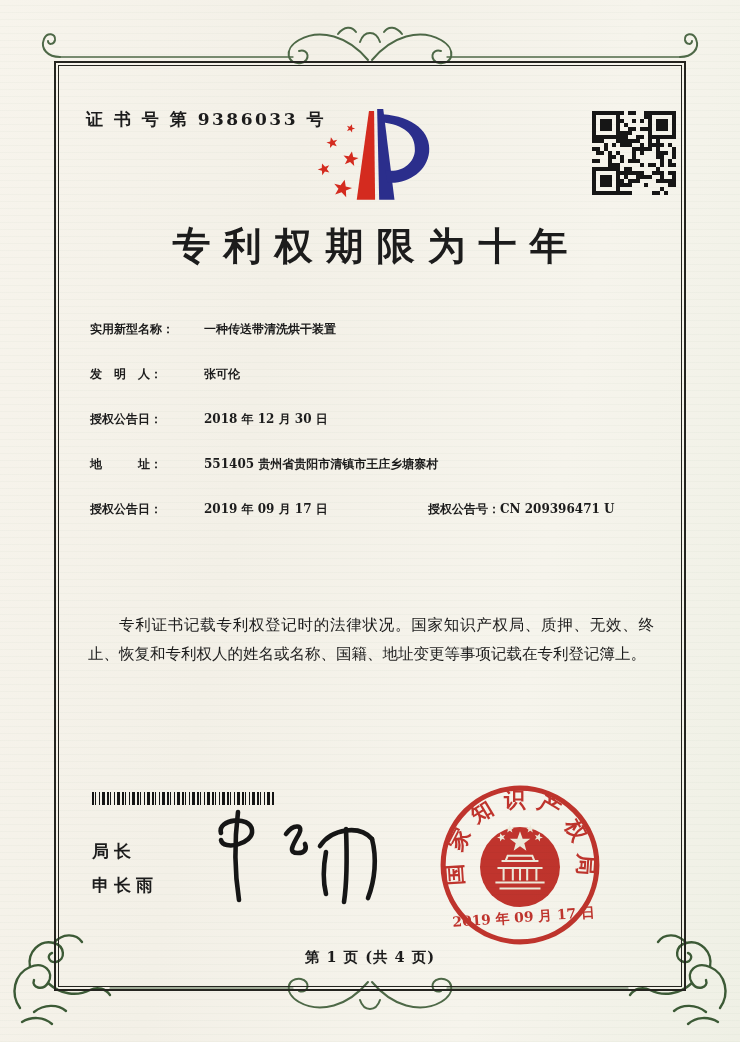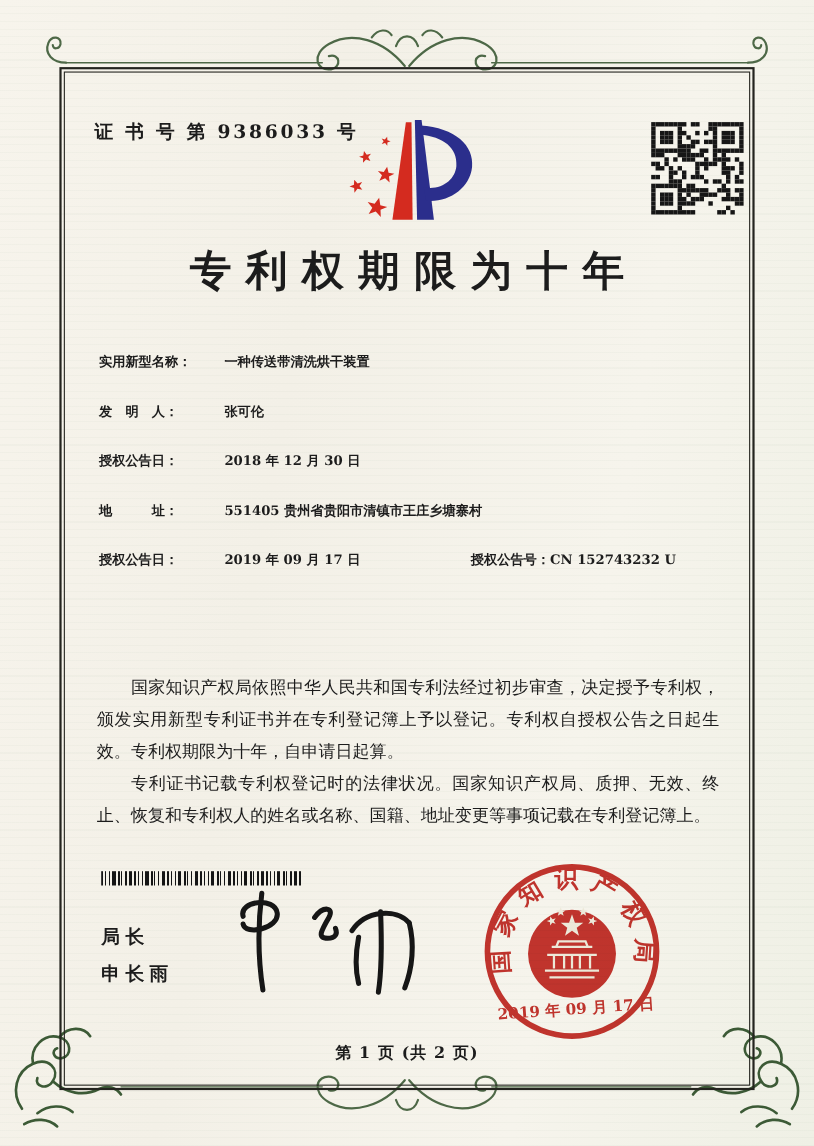--- a/index.html
+++ b/index.html
@@ -339,26 +339,25 @@
     <div class="row">
       <span class="lbl">发　明　人：</span><span class="val">张可伦</span>
     </div>
     <div class="row">
       <span class="lbl">授权公告日：</span><span class="val">2018 年 12 月 30 日</span>
     </div>
     <div class="row">
       <span class="lbl">地　　　址：</span><span class="val">551405 贵州省贵阳市清镇市王庄乡塘寨村</span>
     </div>
     <div class="row">
-      <span class="half"><span class="lbl">授权公告日：</span><span class="val">2019 年 09 月 17 日</span></span><span><span class="lbl" style="min-width:0">授权公告号：</span><span class="val">CN 152743232 U</span></span>
+      <span class="half"><span class="lbl">授权公告日：</span><span class="val">2019 年 09 月 17 日</span></span><span><span class="lbl" style="min-width:0">授权公告号：</span><span class="val">CN 209396471 U</span></span>
     </div>
   </div>
 
   <div class="paras">
-    <p>国家知识产权局依照中华人民共和国专利法经过初步审查，决定授予专利权，颁发实用新型专利证书并在专利登记簿上予以登记。专利权自授权公告之日起生效。专利权期限为十年，自申请日起算。</p>
     <p>专利证书记载专利权登记时的法律状况。国家知识产权局、质押、无效、终止、恢复和专利权人的姓名或名称、国籍、地址变更等事项记载在专利登记簿上。</p>
   </div>
 
   <div class="barcode"></div>
 
   <div class="signer-title">局长</div>
   <div class="signer-name">申长雨</div>
 
   <svg class="signature" viewBox="0 0 195 102">
     <g stroke="#161616" stroke-width="4.6" fill="none" stroke-linecap="round" stroke-linejoin="round">
@@ -395,16 +394,16 @@
         <path d="M62,76 h36"></path>
         <path d="M58,83 h44"></path>
         <path d="M64,83 v12 M73,83 v12 M80,83 v12 M87,83 v12 M96,83 v12"></path>
         <path d="M56,97 h48"></path>
         <path d="M60,103 h40"></path>
       </g>
     </g>
     <text x="14" y="136" font-size="13.5" font-weight="bold" fill="#c2241e" transform="rotate(-4 75 132)" font-family="'DejaVu Serif',serif">2019 年 09 月 17 日</text>
   </svg>
 
-  <div class="pageinfo">第 1 页 (共 2 页)</div>
+  <div class="pageinfo">第 1 页 (共 4 页)</div>
 
 
 </div>
 
 </body></html>

